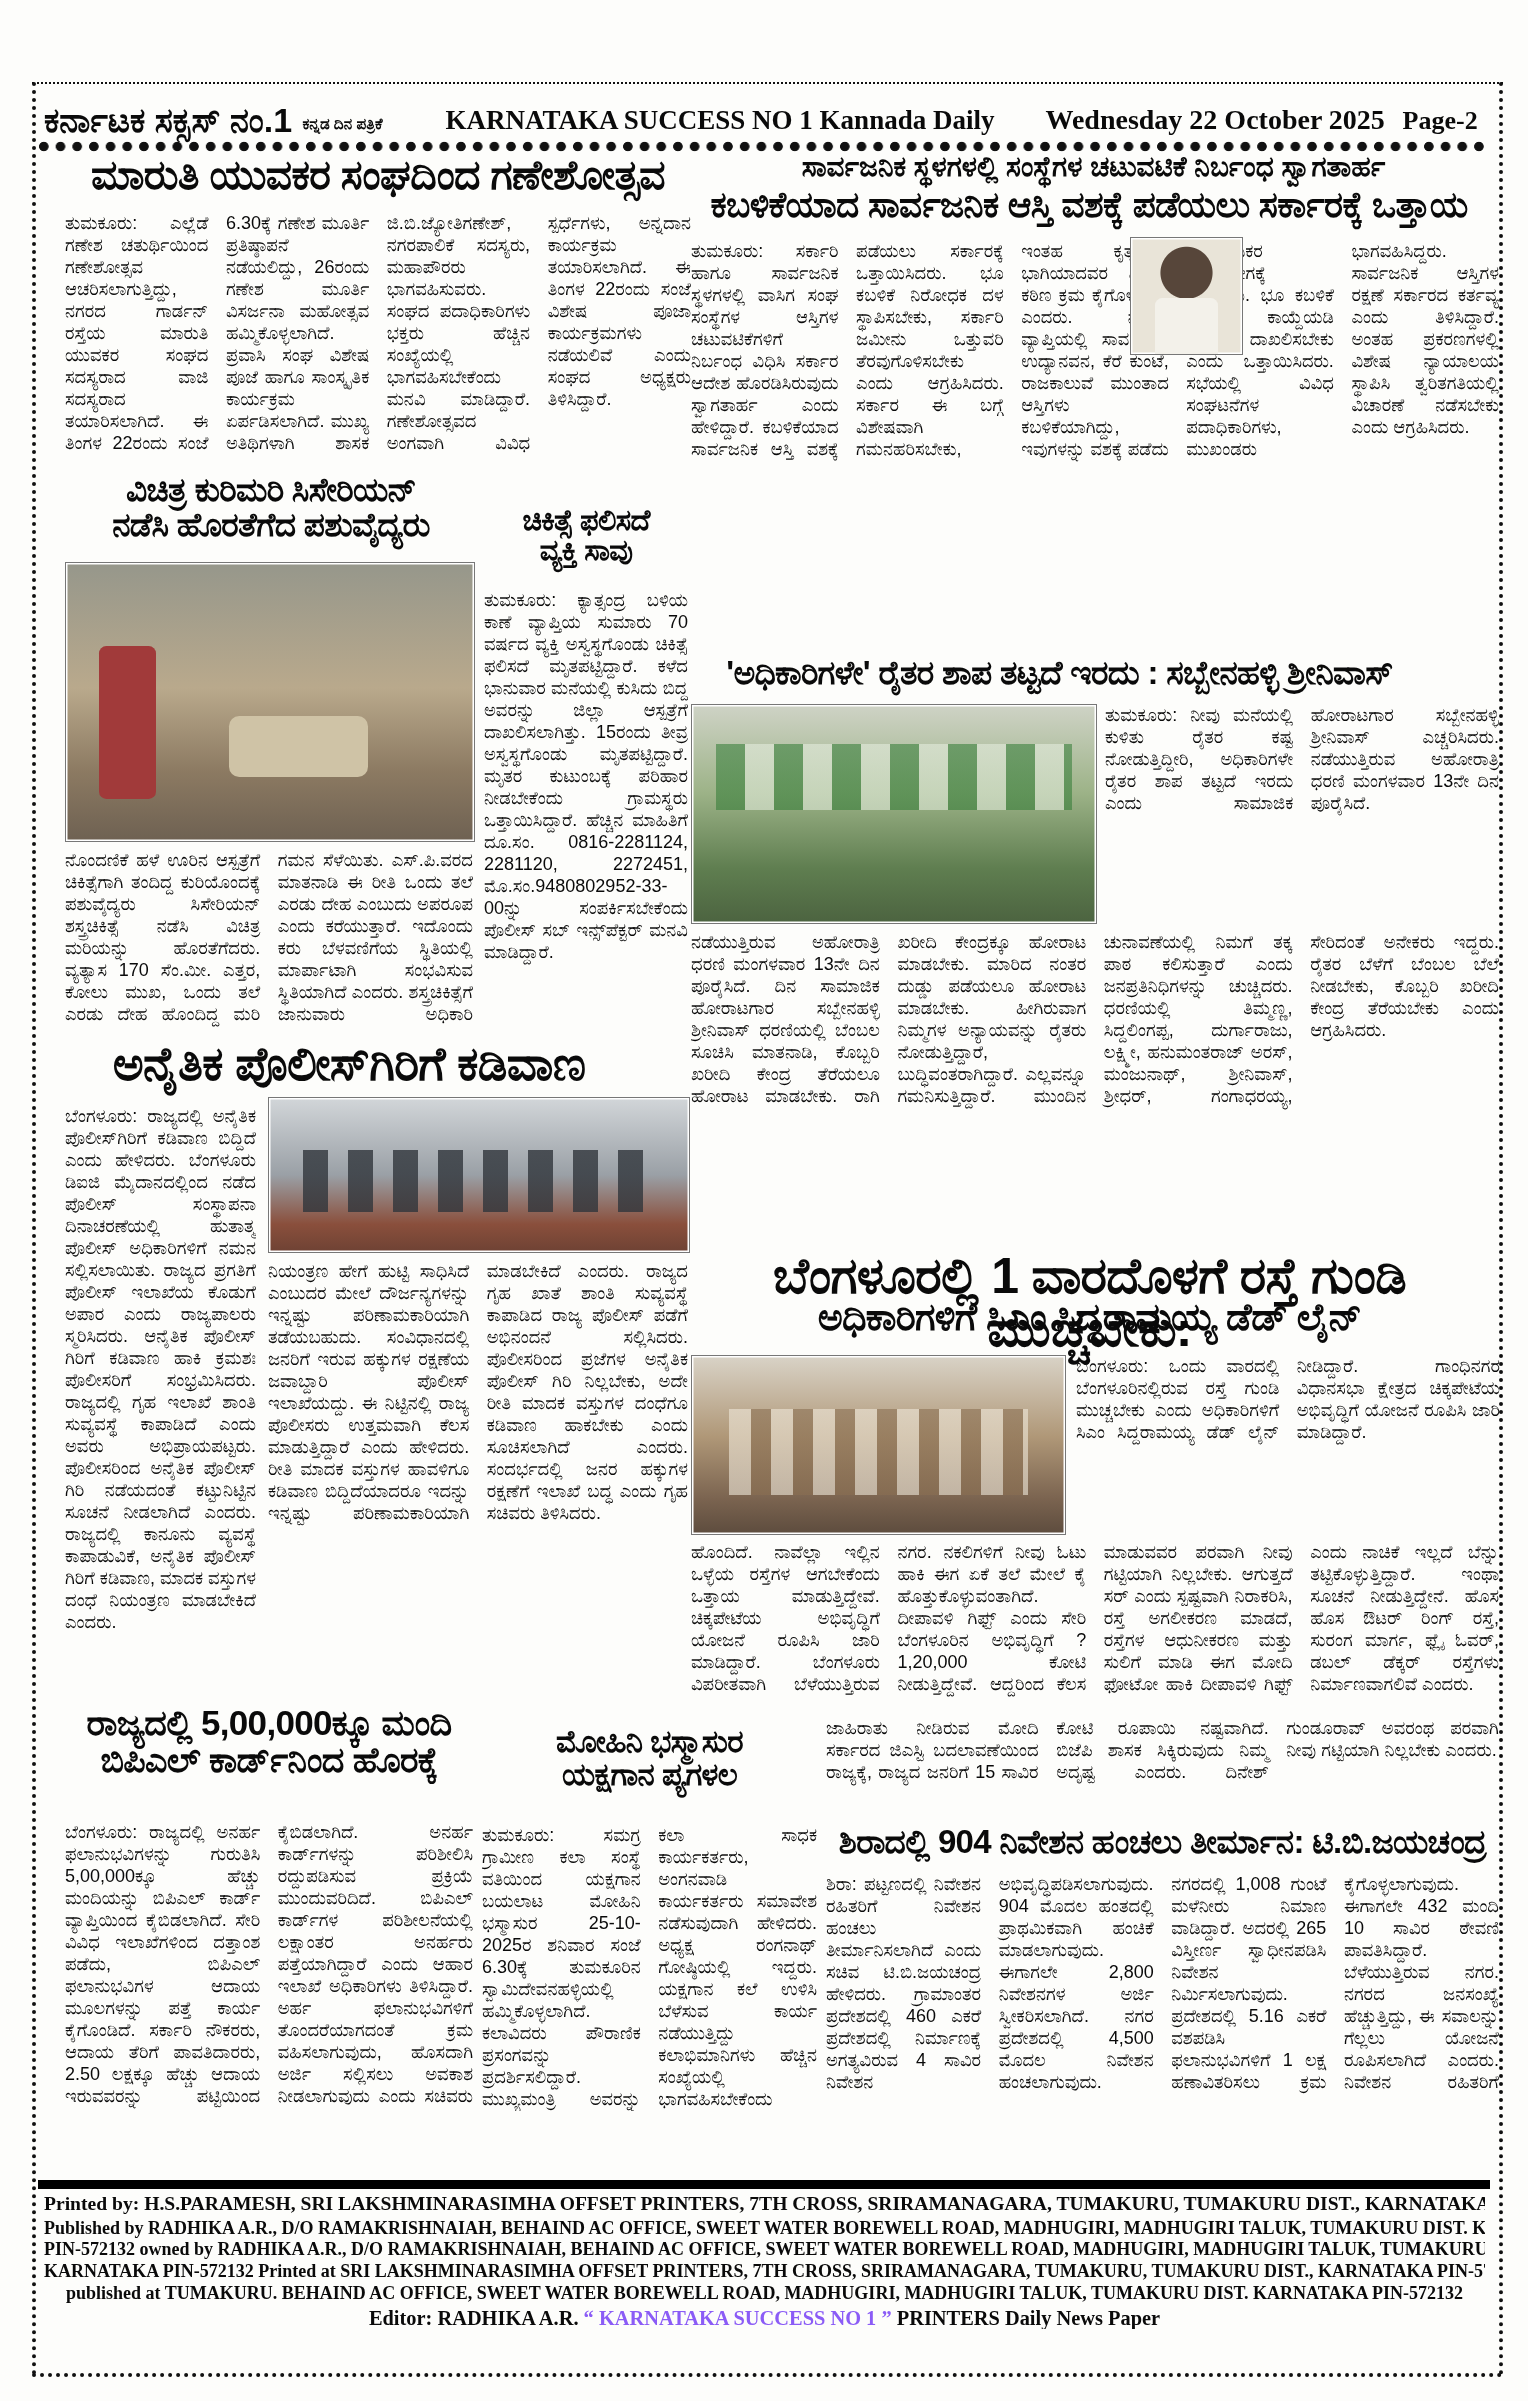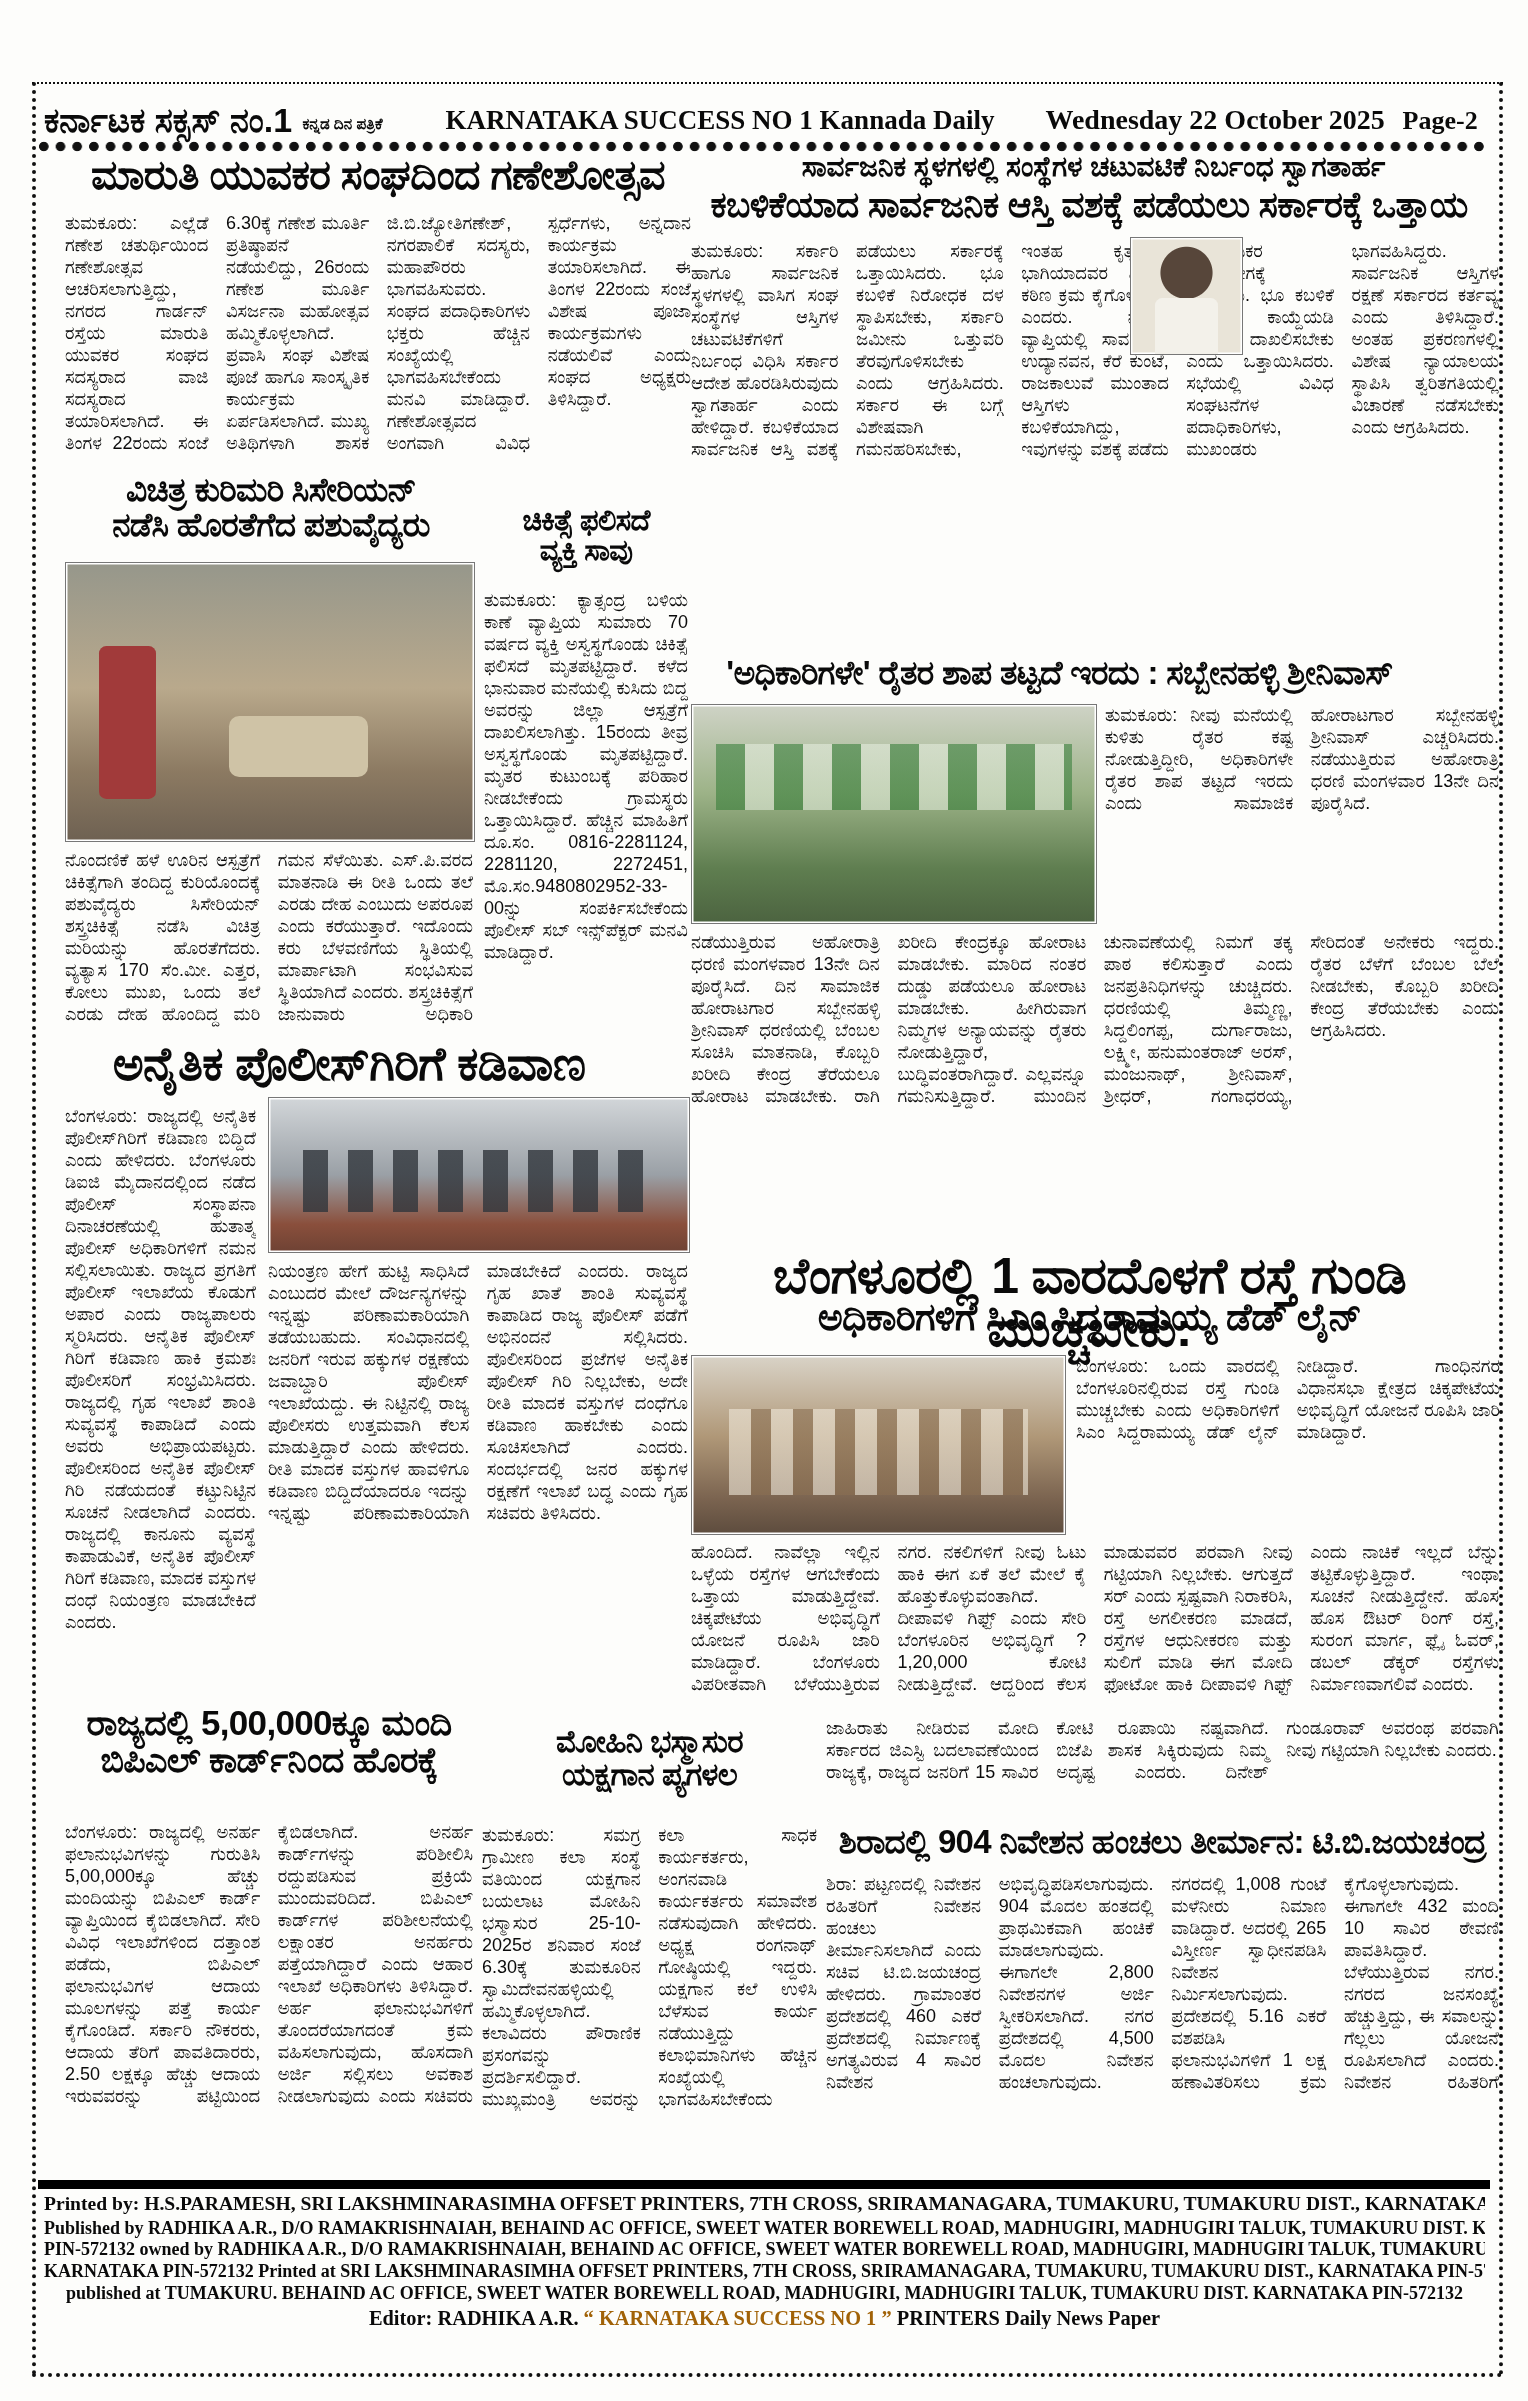--- a/index.html
+++ b/index.html
@@ -80,21 +80,21 @@
   
   #footer-bar{left:38px;top:2180px;width:1452px;height:6.5px;background:#000;border-bottom:2.2px solid #000;}
   .foot-line{left:44px;width:1441px;text-align:center;font-family:"Liberation Serif","DejaVu Serif",serif;
              font-weight:700;font-size:18px;line-height:22px;white-space:nowrap;overflow:hidden;}
   #foot1{top:2193px;font-size:19.6px;}
   #foot2{top:2217px;}
   #foot3{top:2238px;}
   #foot4{top:2260px;}
   #foot5{top:2282px;}
   #editor-line{top:2307px;font-size:20.4px;}
-  .red{color:#a16207;}
+  .red{color:#8b5cf6;}
 </style>
 </head>
 <body>
 
 <div id="page">
   <div id="frame" class="abs"></div>
 
   <div id="masthead" class="abs">
     <div class="logo-main">ಕರ್ನಾಟಕ ಸಕ್ಸಸ್ ನಂ.1</div>
     <div class="logo-sub">ಕನ್ನಡ ದಿನ ಪತ್ರಿಕೆ</div>

